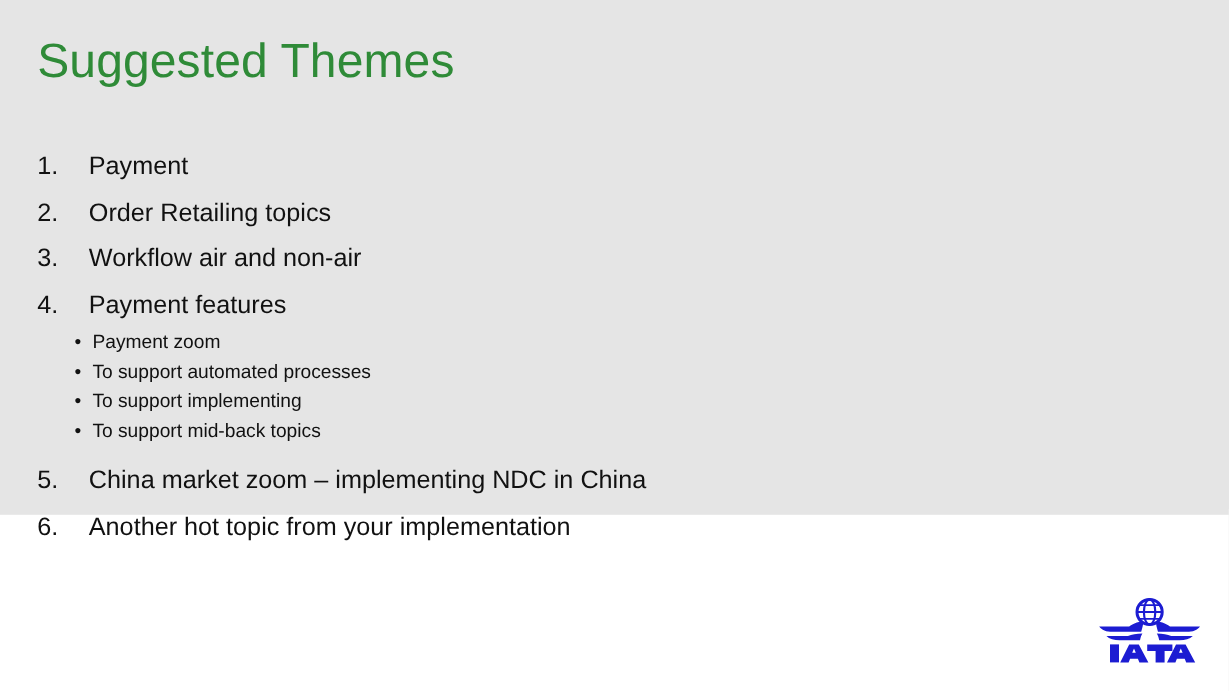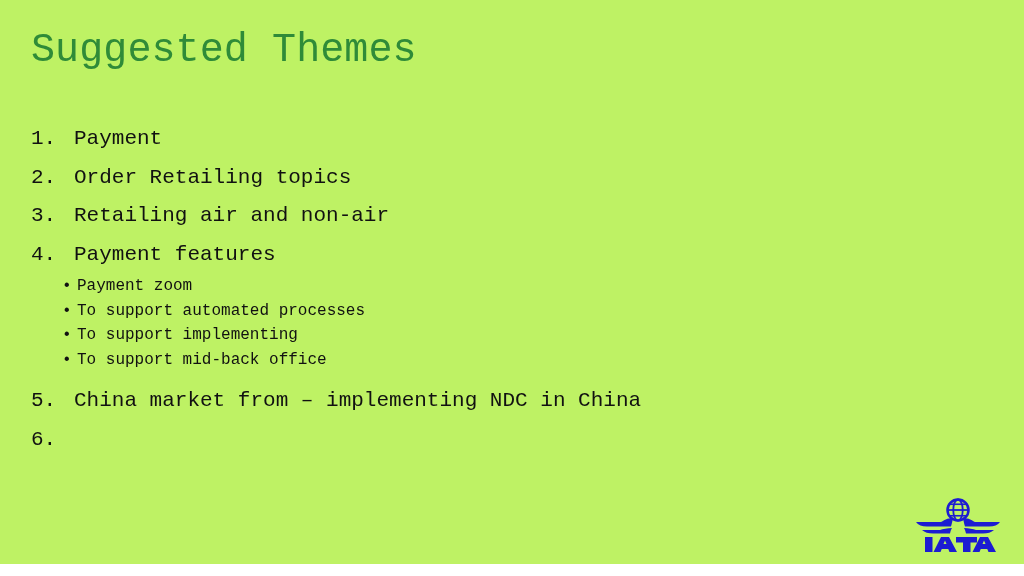--- a/index.html
+++ b/index.html
@@ -12,23 +12,22 @@
     background: #ffffff;
     font-family: "Liberation Sans", sans-serif;
     color: #000000;
     overflow: hidden;
     position: relative;
   }
 
   .slide {
     position: relative;
     width: 1024px;
-    height: 564px;
-    background: #bef264;
-    font-family: Liberation Mono, monospace;
+    height: 429px;
+    background: #e5e5e5;
   }
 
   .slide-title {
     position: absolute;
     left: 31px;
     top: 26px;
     font-size: 40px;
     line-height: 50px;
     font-weight: 400;
     color: #2f8b38;
@@ -121,21 +120,21 @@
       <span>Payment</span>
     </div>
 
     <div class="num-item">
       <span class="marker">2.</span>
       <span>Order Retailing topics</span>
     </div>
 
     <div class="num-item">
       <span class="marker">3.</span>
-      <span>Retailing air and non-air</span>
+      <span>Workflow air and non-air</span>
     </div>
 
     <div class="num-item">
       <span class="marker">4.</span>
       <span>Payment features</span>
     </div>
 
     <div class="sub-list">
       <div class="sub-item">
         <span class="bullet">•</span>
@@ -144,33 +143,34 @@
       <div class="sub-item">
         <span class="bullet">•</span>
         <span>To support automated processes</span>
       </div>
       <div class="sub-item">
         <span class="bullet">•</span>
         <span>To support implementing</span>
       </div>
       <div class="sub-item">
         <span class="bullet">•</span>
-        <span>To support mid-back office</span>
+        <span>To support mid-back topics</span>
       </div>
     </div>
 
     <div class="spacer-after-subs"></div>
 
     <div class="num-item">
       <span class="marker">5.</span>
-      <span>China market from – implementing NDC in China</span>
+      <span>China market zoom – implementing NDC in China</span>
     </div>
 
     <div class="num-item">
       <span class="marker">6.</span>
+      <span>Another hot topic from your implementation</span>
     </div>
 
   </div>
 
   <div class="logo">
     <svg viewBox="0 0 184 112" xmlns="http://www.w3.org/2000/svg" aria-label="IATA">
       <g fill="#1c1cd2">
 
         <g>
           <circle cx="92" cy="26" r="21" fill="none" stroke="#1c1cd2" stroke-width="5"></circle>

